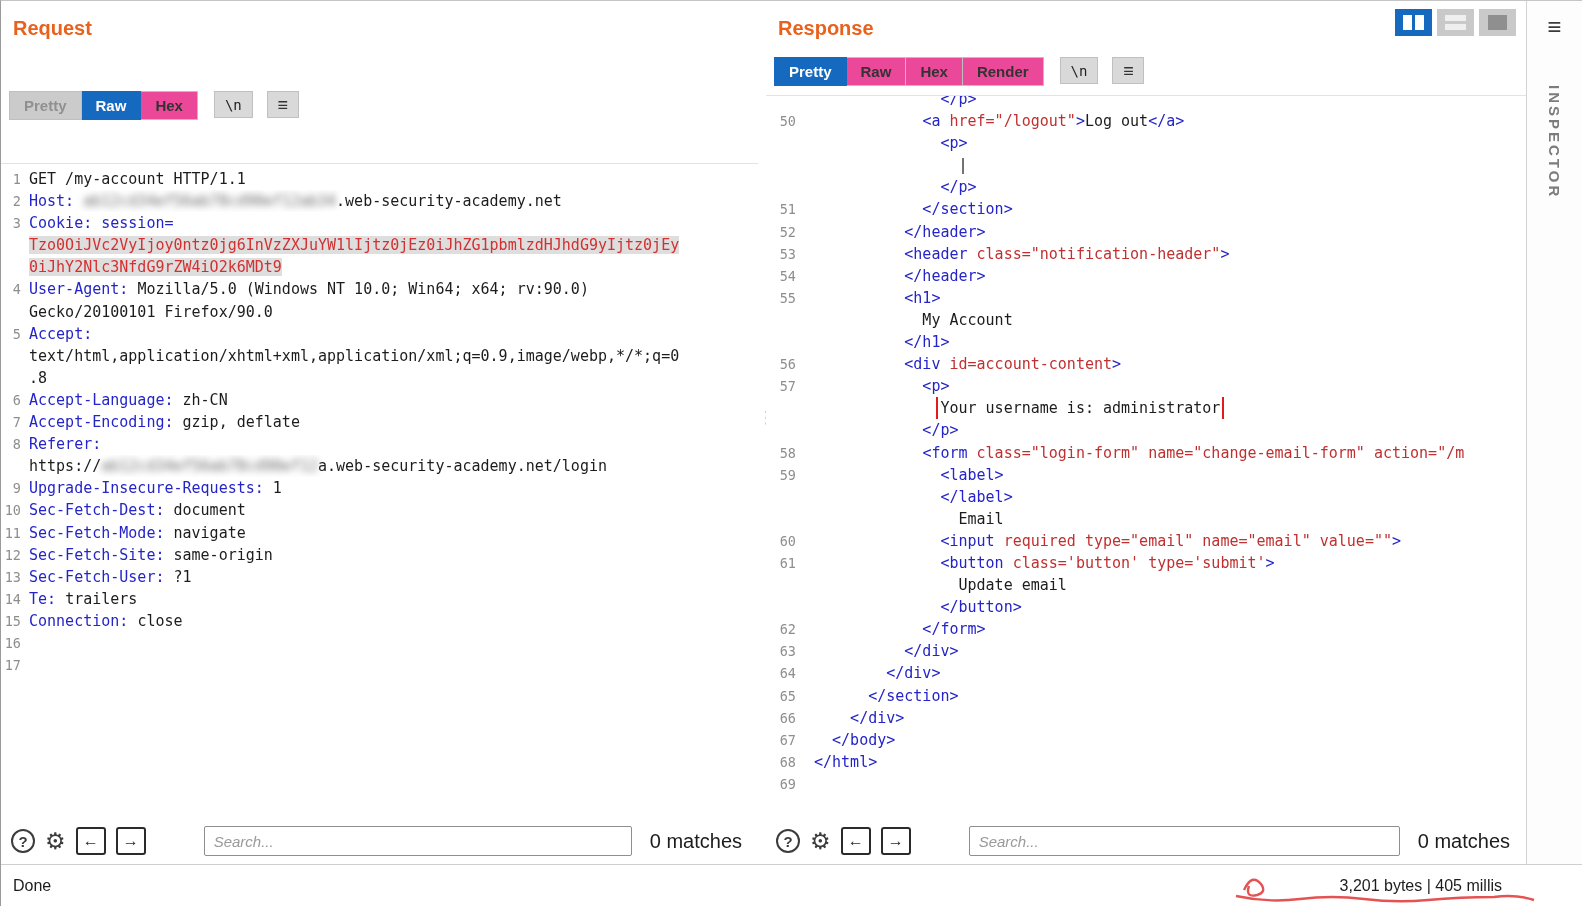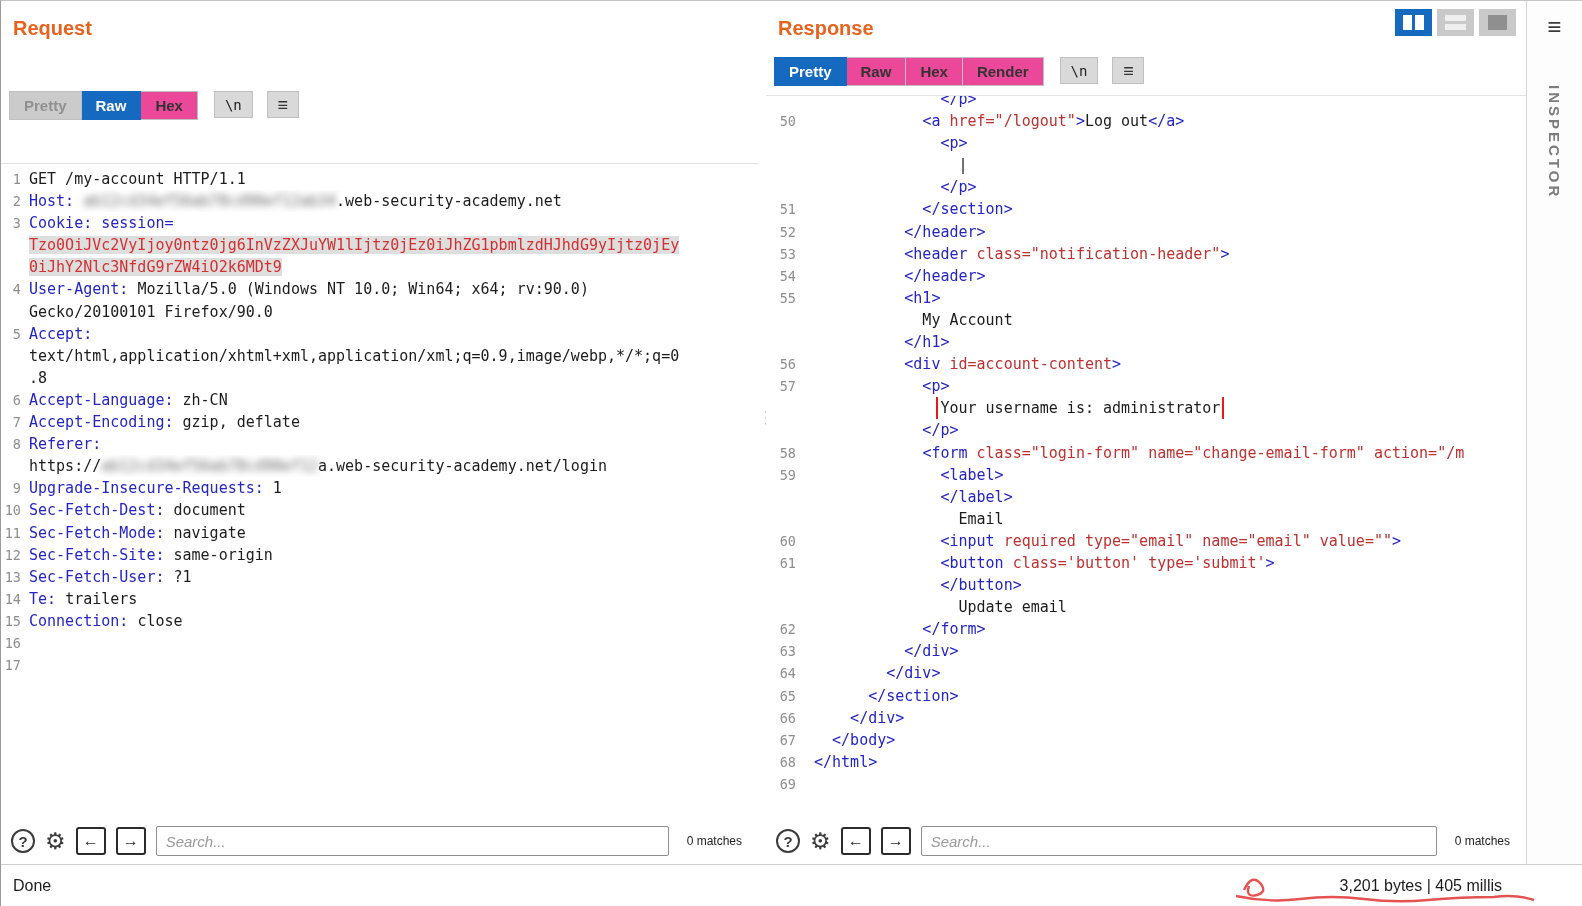--- a/index.html
+++ b/index.html
@@ -51,23 +51,23 @@
 
   
   .searchbar { height:46px; flex:none; display:flex; align-items:center; padding:0 10px; gap:10px; }
   .icon-help { width:24px; height:24px; border:2px solid #3c3c3c; border-radius:50%; color:#3c3c3c;
                font-size:15px; font-weight:700; display:flex; align-items:center; justify-content:center;
                background:#fff; cursor:pointer; flex:none; }
   .icon-gear { font-size:23px; color:#3c3c3c; cursor:pointer; line-height:1; flex:none; background:none; border:none; }
   .nav-btn { width:30px; height:28px; background:#fff; border:2px solid #2b2b2b; border-radius:3px;
              font-size:16px; color:#2b2b2b; cursor:pointer; line-height:1; flex:none; padding:0; }
   .search-input { flex:1; height:30px; border:1px solid #8f8f8f; border-radius:2px; padding:0 9px;
-                  font-style:italic; font-size:15px; color:#b91c1c; background:#fff; }
+                  font-style:italic; font-size:15px; color:#b91c1c; background:#fff;margin-left:48px; }
   .search-input::placeholder { color:#9a9a9a; font-style:italic; }
-  .matches { font-size:12px; color:#1c1c1c; margin:0 6px 0 8px; white-space:nowrap; }
+  .matches { font-size:20px; color:#1c1c1c; margin:0 6px 0 8px; white-space:nowrap; }
 
   
   .view-toggle { position:absolute; top:8px; right:10px; display:flex; gap:5px; }
   .vt-btn { width:37px; height:27px; border:none; background:#c9c9c9; display:flex; align-items:center;
             justify-content:center; cursor:pointer; padding:0; }
   .vt-btn.selected { background:var(--tabblue); }
   .vt-icon { display:flex; gap:3px; }
   .icon-columns .vt-icon { width:21px; height:15px; }
   .icon-columns .vt-icon::before, .icon-columns .vt-icon::after { content:""; flex:1; background:#fff; }
   .icon-rows .vt-icon { width:21px; height:15px; flex-direction:column; }
@@ -191,22 +191,22 @@
             <div class="row"><span class="ln">56</span><span class="code"><span class="s-v">          </span><span class="s-k">&lt;div </span><span class="s-red">id=account-content</span><span class="s-k">&gt;</span></span></div>
             <div class="row"><span class="ln">57</span><span class="code"><span class="s-k">            &lt;p&gt;</span></span></div>
             <div class="row"><span class="ln"></span><span class="code"><span class="s-v">              </span><span class="s-boxed">Your username is: administrator</span></span></div>
             <div class="row"><span class="ln"></span><span class="code"><span class="s-k">            &lt;/p&gt;</span></span></div>
             <div class="row"><span class="ln">58</span><span class="code"><span class="s-v">            </span><span class="s-k">&lt;form </span><span class="s-red">class="login-form" name="change-email-form" action="/m</span></span></div>
             <div class="row"><span class="ln">59</span><span class="code"><span class="s-k">              &lt;label&gt;</span></span></div>
             <div class="row"><span class="ln"></span><span class="code"><span class="s-k">              &lt;/label&gt;</span></span></div>
             <div class="row"><span class="ln"></span><span class="code"><span class="s-v">                Email</span></span></div>
             <div class="row"><span class="ln">60</span><span class="code"><span class="s-v">              </span><span class="s-k">&lt;input </span><span class="s-red">required type="email" name="email" value=""</span><span class="s-k">&gt;</span></span></div>
             <div class="row"><span class="ln">61</span><span class="code"><span class="s-v">              </span><span class="s-k">&lt;button </span><span class="s-red">class='button' type='submit'</span><span class="s-k">&gt;</span></span></div>
+            <div class="row"><span class="ln"></span><span class="code"><span class="s-v">                Update email</span></span></div>
             <div class="row"><span class="ln"></span><span class="code"><span class="s-k">              &lt;/button&gt;</span></span></div>
-            <div class="row"><span class="ln"></span><span class="code"><span class="s-v">                Update email</span></span></div>
             <div class="row"><span class="ln">62</span><span class="code"><span class="s-k">            &lt;/form&gt;</span></span></div>
             <div class="row"><span class="ln">63</span><span class="code"><span class="s-k">          &lt;/div&gt;</span></span></div>
             <div class="row"><span class="ln">64</span><span class="code"><span class="s-k">        &lt;/div&gt;</span></span></div>
             <div class="row"><span class="ln">65</span><span class="code"><span class="s-k">      &lt;/section&gt;</span></span></div>
             <div class="row"><span class="ln">66</span><span class="code"><span class="s-k">    &lt;/div&gt;</span></span></div>
             <div class="row"><span class="ln">67</span><span class="code"><span class="s-k">  &lt;/body&gt;</span></span></div>
             <div class="row"><span class="ln">68</span><span class="code"><span class="s-k">&lt;/html&gt;</span></span></div>
             <div class="row"><span class="ln">69</span><span class="code"></span></div>
           </div>
       </div>

